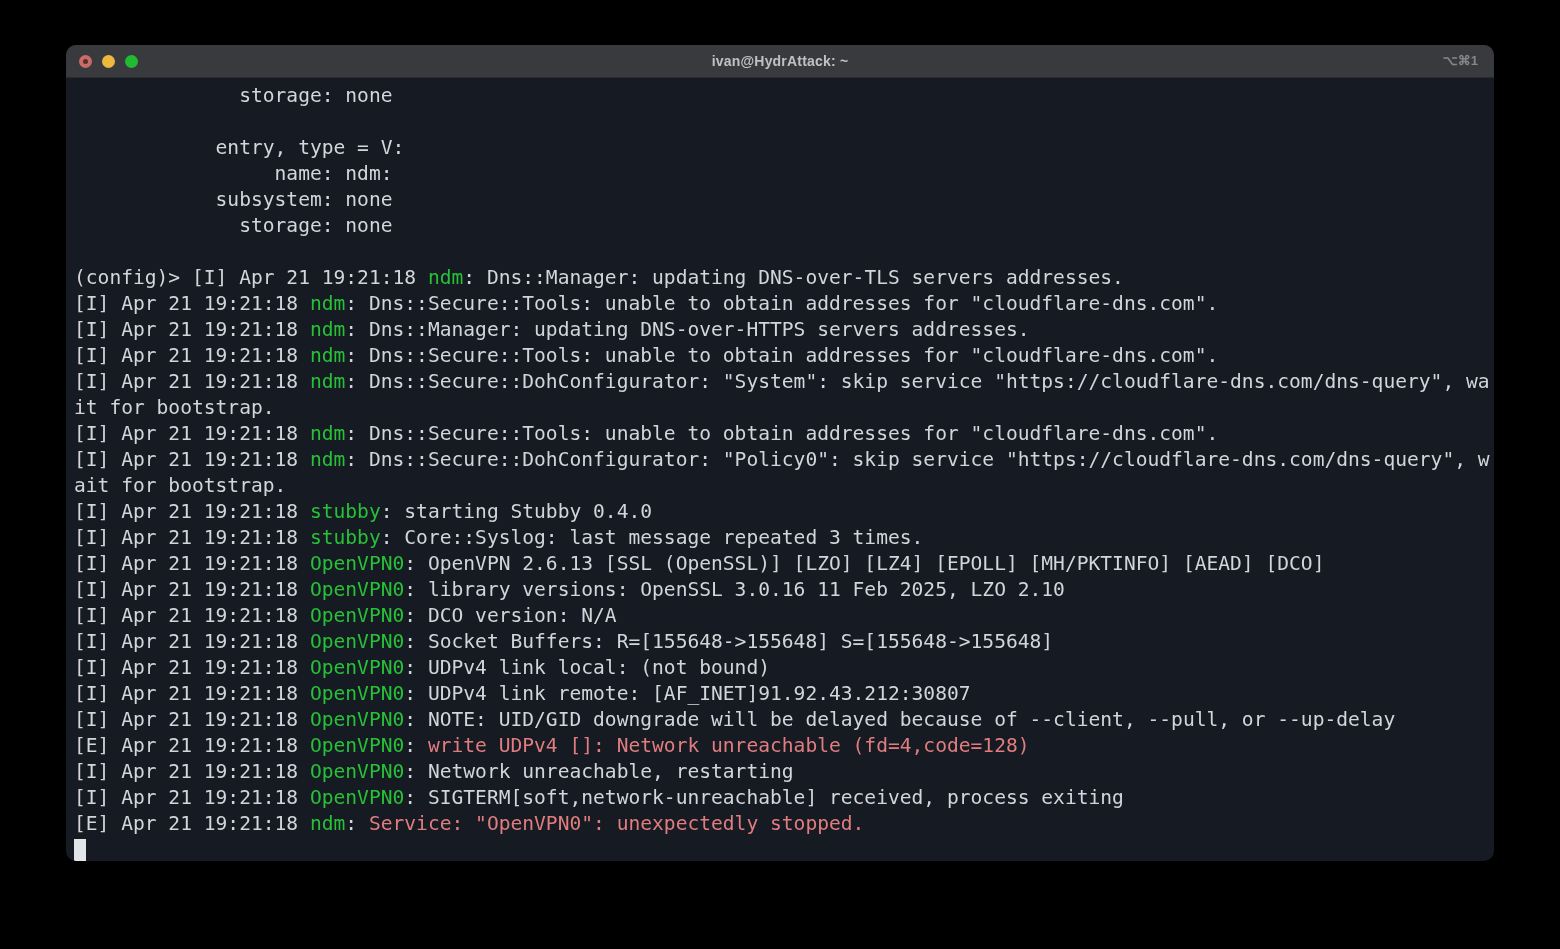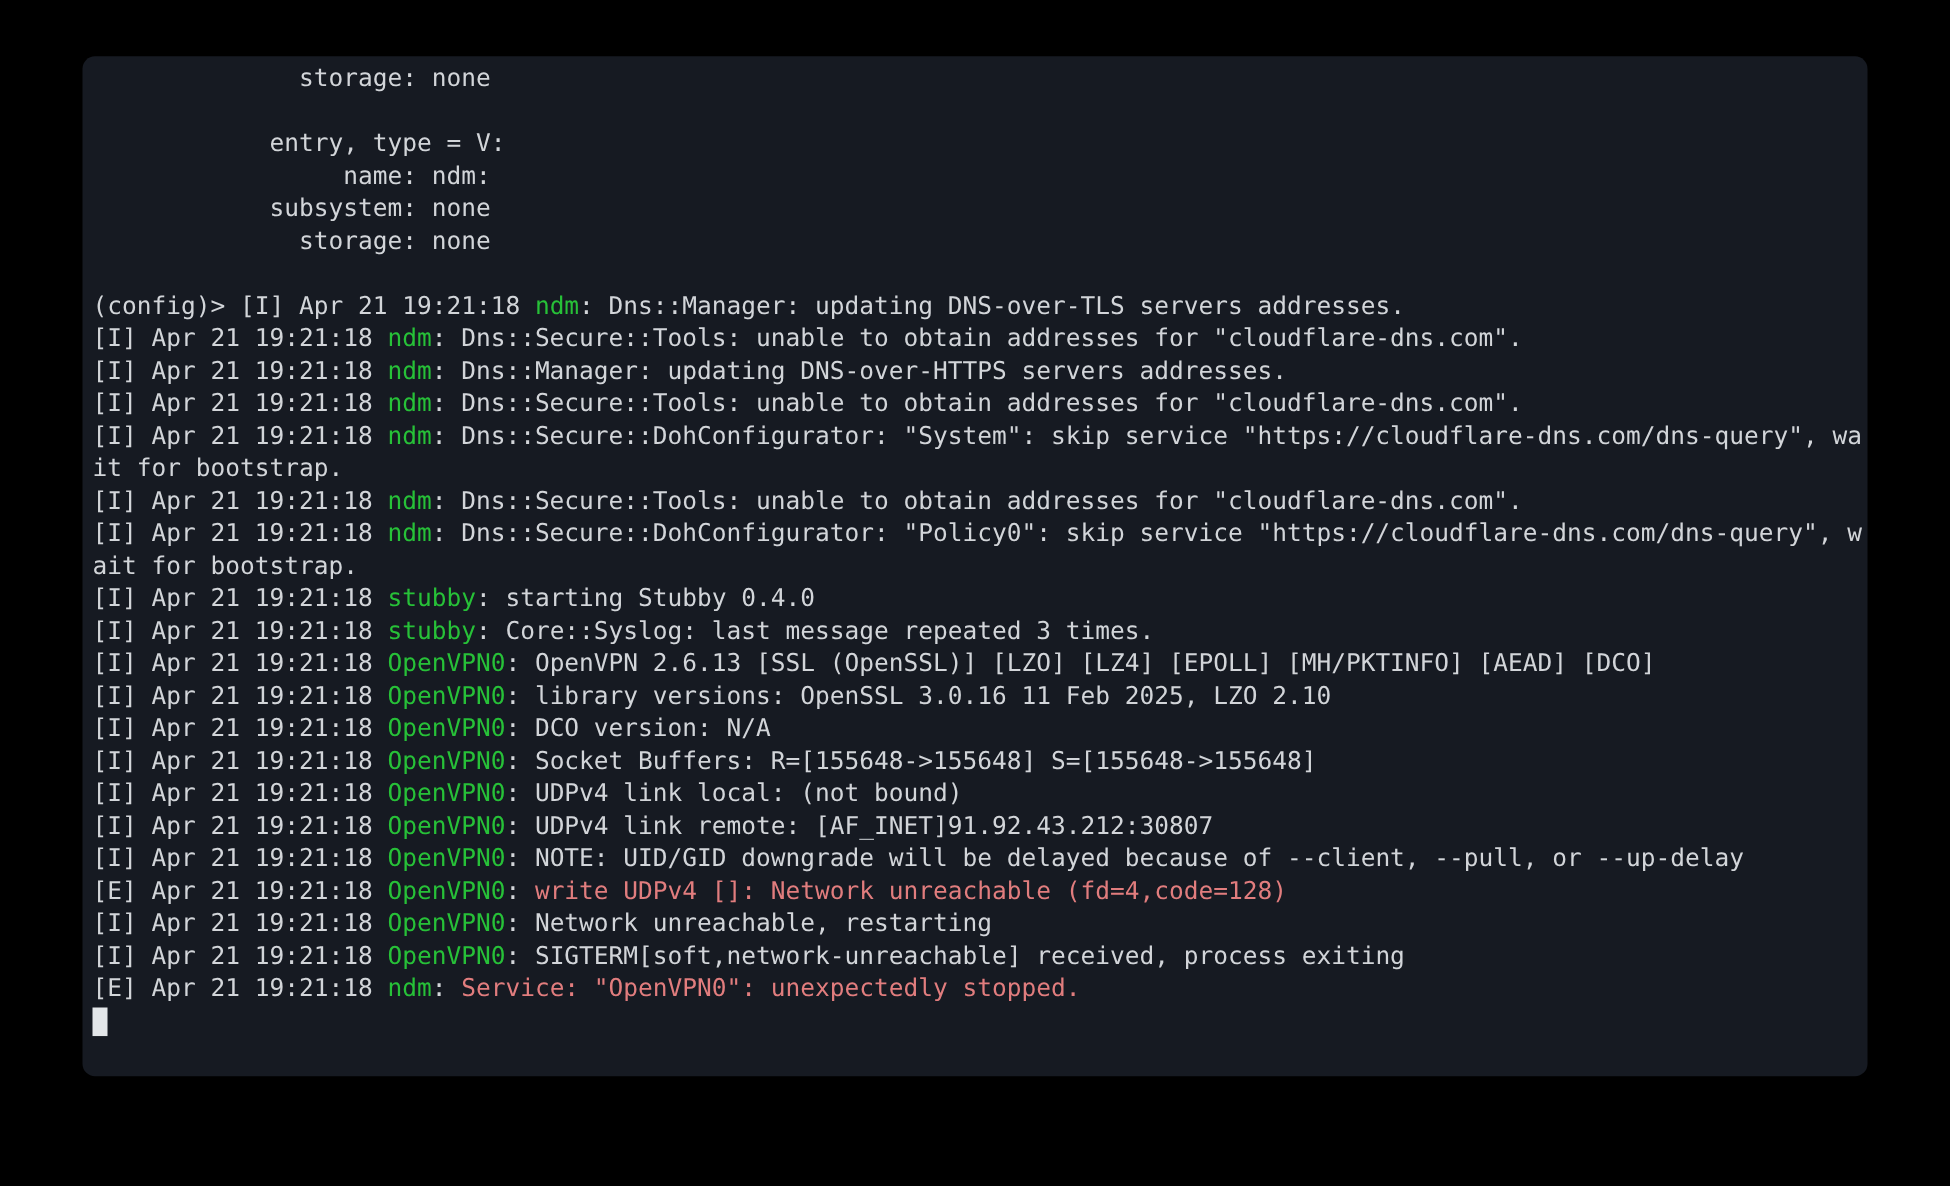--- a/index.html
+++ b/index.html
@@ -99,15 +99,26 @@
     margin-top: 2px;
     background: var(--cursor, #e3e6e9);
     vertical-align: top;
   }
 </style>
 </head>
 <body>
 
 <div class="desktop">
   <div class="window">
+    <div class="titlebar">
+      <div class="lights">
+        <span class="light light-close">
+            <span class="innerdot"></span>
+          </span>
+        <span class="light light-min"></span>
+        <span class="light light-zoom"></span>
+      </div>
+      <div class="titletext">ivan@HydrAttack: ~</div>
+      <div class="shortcut">⌥⌘1</div>
+    </div>
     <div class="screen" id="screen"><div class="tline"><span class="c-fg">              storage: none</span></div><div class="tline"><span class="c-fg"> </span></div><div class="tline"><span class="c-fg">            entry, type = V:</span></div><div class="tline"><span class="c-fg">                 name: ndm:</span></div><div class="tline"><span class="c-fg">            subsystem: none</span></div><div class="tline"><span class="c-fg">              storage: none</span></div><div class="tline"><span class="c-fg"> </span></div><div class="tline"><span class="c-fg">(config)&gt; [I] Apr 21 19:21:18 </span><span class="c-green">ndm</span><span class="c-fg">: Dns::Manager: updating DNS-over-TLS servers addresses.</span></div><div class="tline"><span class="c-fg">[I] Apr 21 19:21:18 </span><span class="c-green">ndm</span><span class="c-fg">: Dns::Secure::Tools: unable to obtain addresses for "cloudflare-dns.com".</span></div><div class="tline"><span class="c-fg">[I] Apr 21 19:21:18 </span><span class="c-green">ndm</span><span class="c-fg">: Dns::Manager: updating DNS-over-HTTPS servers addresses.</span></div><div class="tline"><span class="c-fg">[I] Apr 21 19:21:18 </span><span class="c-green">ndm</span><span class="c-fg">: Dns::Secure::Tools: unable to obtain addresses for "cloudflare-dns.com".</span></div><div class="tline"><span class="c-fg">[I] Apr 21 19:21:18 </span><span class="c-green">ndm</span><span class="c-fg">: Dns::Secure::DohConfigurator: "System": skip service "https://cloudflare-dns.com/dns-query", wa</span></div><div class="tline"><span class="c-fg">it for bootstrap.</span></div><div class="tline"><span class="c-fg">[I] Apr 21 19:21:18 </span><span class="c-green">ndm</span><span class="c-fg">: Dns::Secure::Tools: unable to obtain addresses for "cloudflare-dns.com".</span></div><div class="tline"><span class="c-fg">[I] Apr 21 19:21:18 </span><span class="c-green">ndm</span><span class="c-fg">: Dns::Secure::DohConfigurator: "Policy0": skip service "https://cloudflare-dns.com/dns-query", w</span></div><div class="tline"><span class="c-fg">ait for bootstrap.</span></div><div class="tline"><span class="c-fg">[I] Apr 21 19:21:18 </span><span class="c-green">stubby</span><span class="c-fg">: starting Stubby 0.4.0</span></div><div class="tline"><span class="c-fg">[I] Apr 21 19:21:18 </span><span class="c-green">stubby</span><span class="c-fg">: Core::Syslog: last message repeated 3 times.</span></div><div class="tline"><span class="c-fg">[I] Apr 21 19:21:18 </span><span class="c-green">OpenVPN0</span><span class="c-fg">: OpenVPN 2.6.13 [SSL (OpenSSL)] [LZO] [LZ4] [EPOLL] [MH/PKTINFO] [AEAD] [DCO]</span></div><div class="tline"><span class="c-fg">[I] Apr 21 19:21:18 </span><span class="c-green">OpenVPN0</span><span class="c-fg">: library versions: OpenSSL 3.0.16 11 Feb 2025, LZO 2.10</span></div><div class="tline"><span class="c-fg">[I] Apr 21 19:21:18 </span><span class="c-green">OpenVPN0</span><span class="c-fg">: DCO version: N/A</span></div><div class="tline"><span class="c-fg">[I] Apr 21 19:21:18 </span><span class="c-green">OpenVPN0</span><span class="c-fg">: Socket Buffers: R=[155648-&gt;155648] S=[155648-&gt;155648]</span></div><div class="tline"><span class="c-fg">[I] Apr 21 19:21:18 </span><span class="c-green">OpenVPN0</span><span class="c-fg">: UDPv4 link local: (not bound)</span></div><div class="tline"><span class="c-fg">[I] Apr 21 19:21:18 </span><span class="c-green">OpenVPN0</span><span class="c-fg">: UDPv4 link remote: [AF_INET]91.92.43.212:30807</span></div><div class="tline"><span class="c-fg">[I] Apr 21 19:21:18 </span><span class="c-green">OpenVPN0</span><span class="c-fg">: NOTE: UID/GID downgrade will be delayed because of --client, --pull, or --up-delay</span></div><div class="tline"><span class="c-fg">[E] Apr 21 19:21:18 </span><span class="c-green">OpenVPN0</span><span class="c-fg">: </span><span class="c-red">write UDPv4 []: Network unreachable (fd=4,code=128)</span></div><div class="tline"><span class="c-fg">[I] Apr 21 19:21:18 </span><span class="c-green">OpenVPN0</span><span class="c-fg">: Network unreachable, restarting</span></div><div class="tline"><span class="c-fg">[I] Apr 21 19:21:18 </span><span class="c-green">OpenVPN0</span><span class="c-fg">: SIGTERM[soft,network-unreachable] received, process exiting</span></div><div class="tline"><span class="c-fg">[E] Apr 21 19:21:18 </span><span class="c-green">ndm</span><span class="c-fg">: </span><span class="c-red">Service: "OpenVPN0": unexpectedly stopped.</span></div><div class="tline"><span class="cursor"></span></div></div>
   </div>
 </div>
 
 </body></html>

